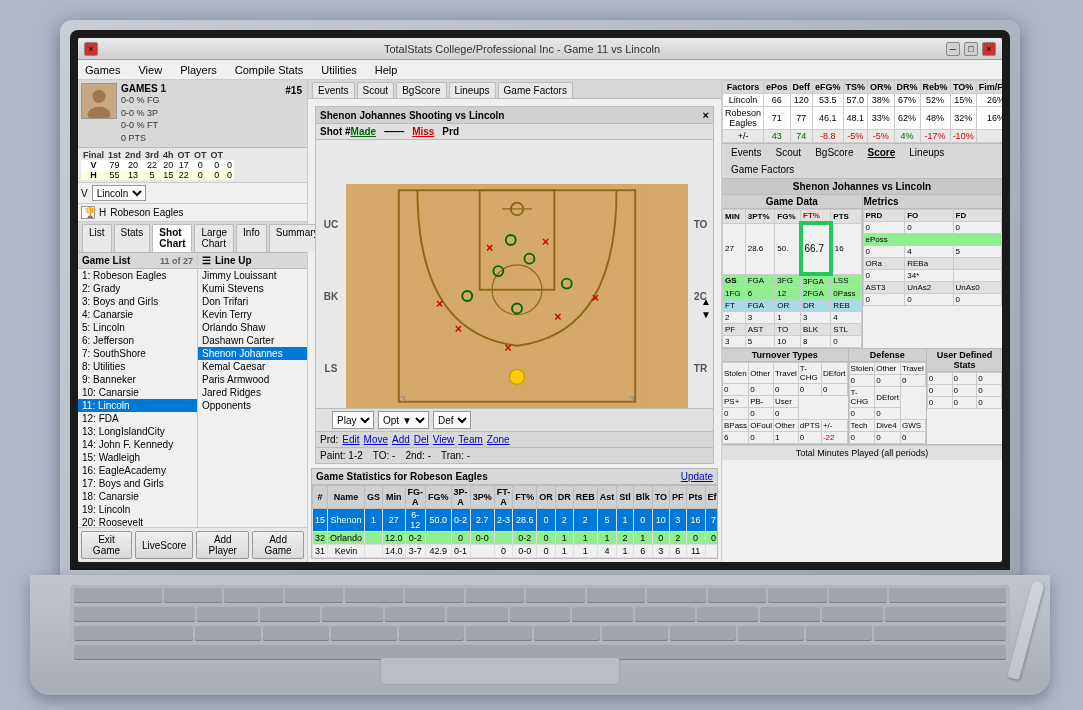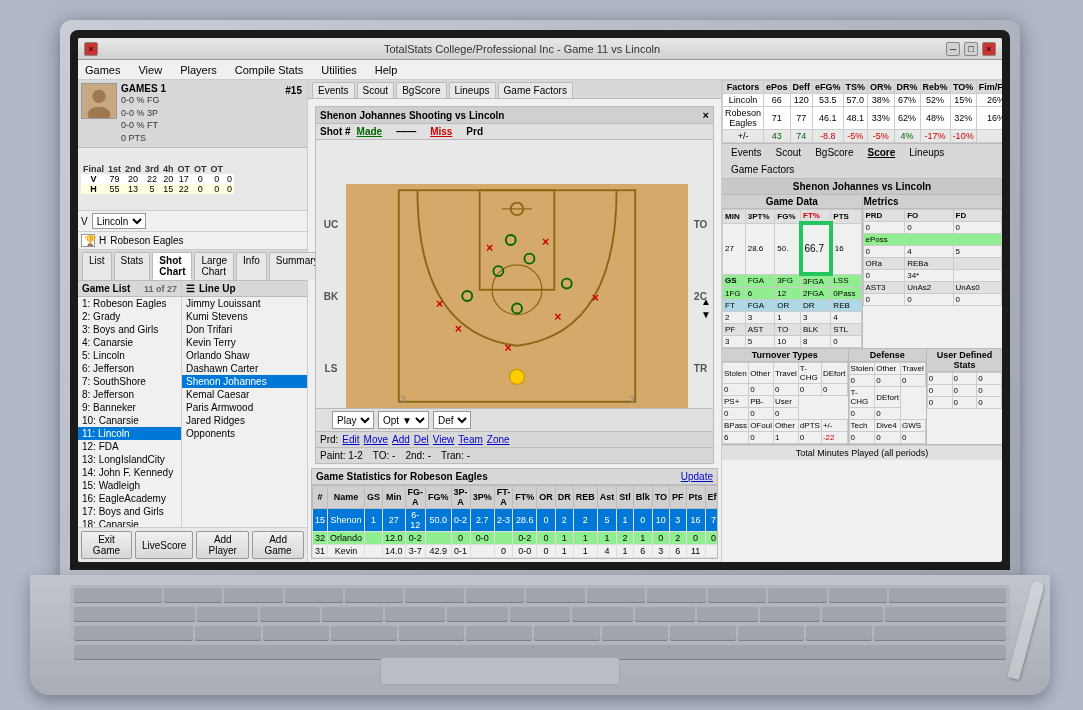--- a/index.html
+++ b/index.html
@@ -280,21 +280,21 @@
     }
 
     
     .game-lineup-area {
       display: flex;
       flex: 1;
       overflow: hidden;
     }
 
     .game-list-section {
-      width: 104px;
+      width: 120px;
       border-right: 1px solid #ccc;
       overflow: hidden;
       display: flex;
       flex-direction: column;
     }
 
     .section-header {
       background: #d8d8d8;
       font-size: 10px;
       padding: 2px 4px;
@@ -397,21 +397,20 @@
       padding: 2px 4px;
       background: #d0d0d0;
       font-size: 10px;
       font-weight: bold;
       border-bottom: 1px solid #bbb;
     }
 
     .shot-chart-header {
       display: flex;
       padding: 2px 4px;
-      gap: 6px;
       background: #e0e0e0;
       border-bottom: 1px solid #bbb;
       font-size: 10px;
       font-weight: bold;
     }
 
     .shot-made-label { color: #006600; text-decoration: underline; }
     .shot-miss-label { color: #cc0000; text-decoration: underline; }
     .shot-prd-label { color: #000; }
 
@@ -606,21 +605,21 @@
                   <div>0-0 % 3P</div>
                   <div>0-0 % FT</div>
                   <div>0 PTS</div>
                 </div>
               </div>
               <div style="display:flex;flex-direction:column;align-items:flex-end;padding:2px;">
                 <div style="font-size:10px;font-weight:bold;">#15</div>
               </div>
             </div>
 
-            <div style="background:#e8e8e8;border-bottom:1px solid #ccc;padding:16px 3px;">
+            <div style="background:#e8e8e8;border-bottom:1px solid #ccc;padding:2px 3px;">
               <table class="score-table">
                 <tbody>
                     <tr>
                   <td class="score-header">Final</td>
                   <td class="score-header">1st</td>
                   <td class="score-header">2nd</td>
                   <td class="score-header">3rd</td>
                   <td class="score-header">4h</td>
                   <td class="score-header">OT</td>
                   <td class="score-header">OT</td>
@@ -681,21 +680,21 @@
                   <span class="count">11 of 27</span>
                 </div>
                 <div class="game-list">
                   <div class="game-list-item">1: Robeson Eagles</div>
                   <div class="game-list-item">2: Grady</div>
                   <div class="game-list-item">3: Boys and Girls</div>
                   <div class="game-list-item">4: Canarsie</div>
                   <div class="game-list-item">5: Lincoln</div>
                   <div class="game-list-item">6: Jefferson</div>
                   <div class="game-list-item">7: SouthShore</div>
-                  <div class="game-list-item">8: Jefferson</div>
+                  <div class="game-list-item">8: Utilities</div>
                   <div class="game-list-item">9: Banneker</div>
                   <div class="game-list-item">10: Canarsie</div>
                   <div class="game-list-item selected">11: Lincoln</div>
                   <div class="game-list-item">12: FDA</div>
                   <div class="game-list-item">13: LongIslandCity</div>
                   <div class="game-list-item">14: John F. Kennedy</div>
                   <div class="game-list-item">15: Wadleigh</div>
                   <div class="game-list-item">16: EagleAcademy</div>
                   <div class="game-list-item">17: Boys and Girls</div>
                   <div class="game-list-item">18: Canarsie</div>

